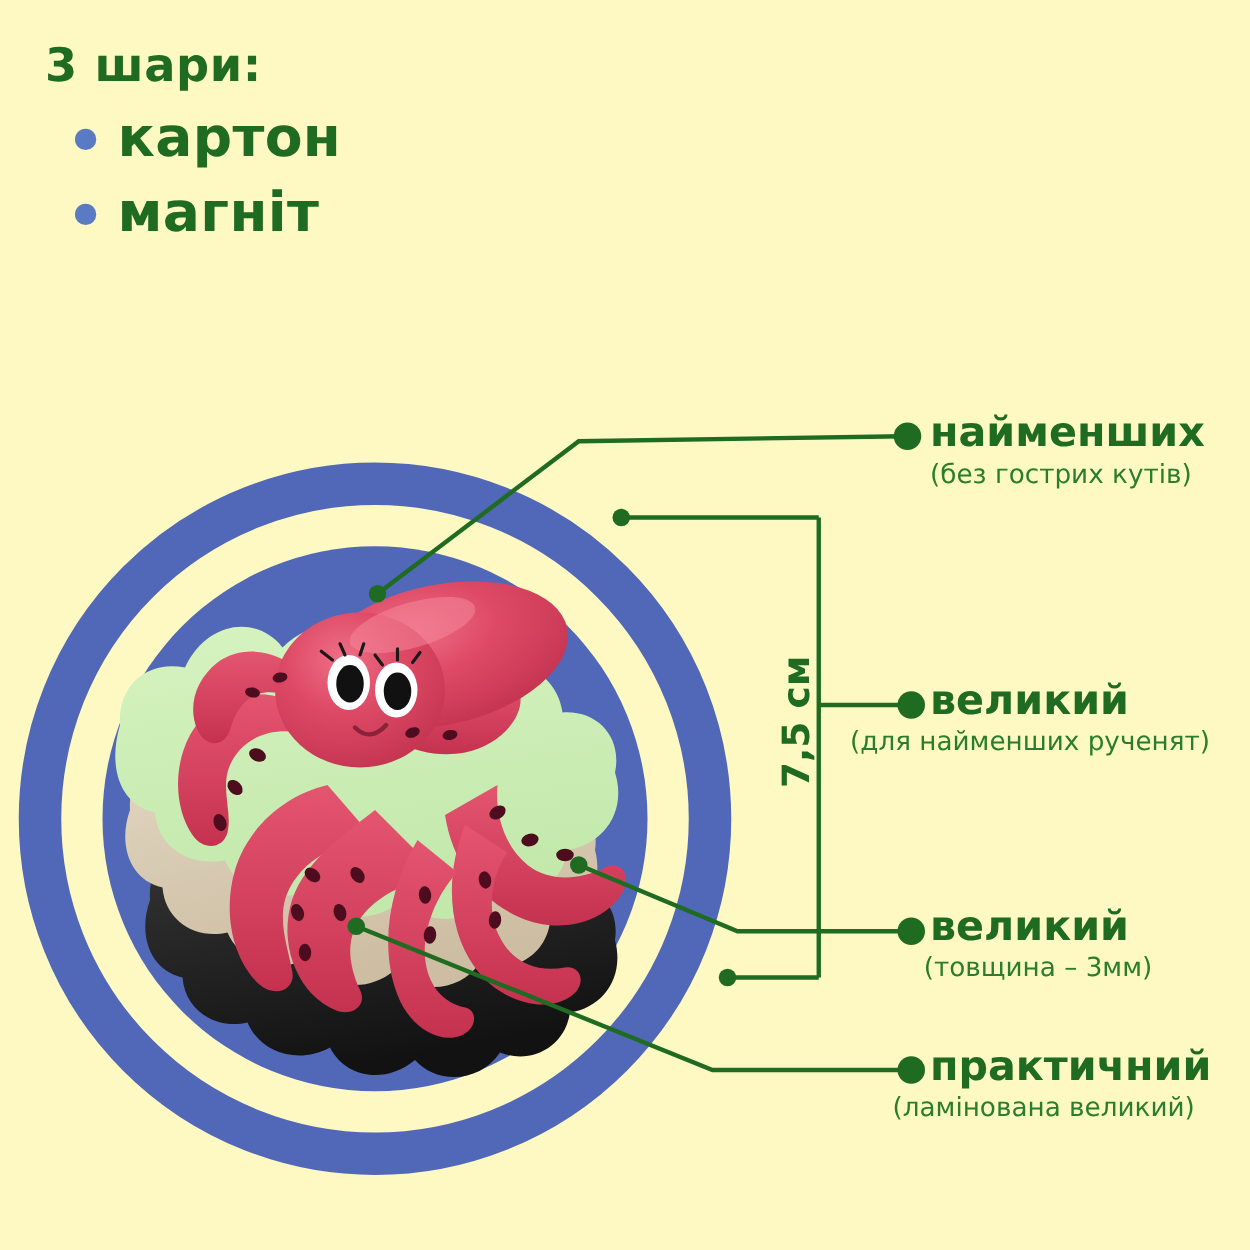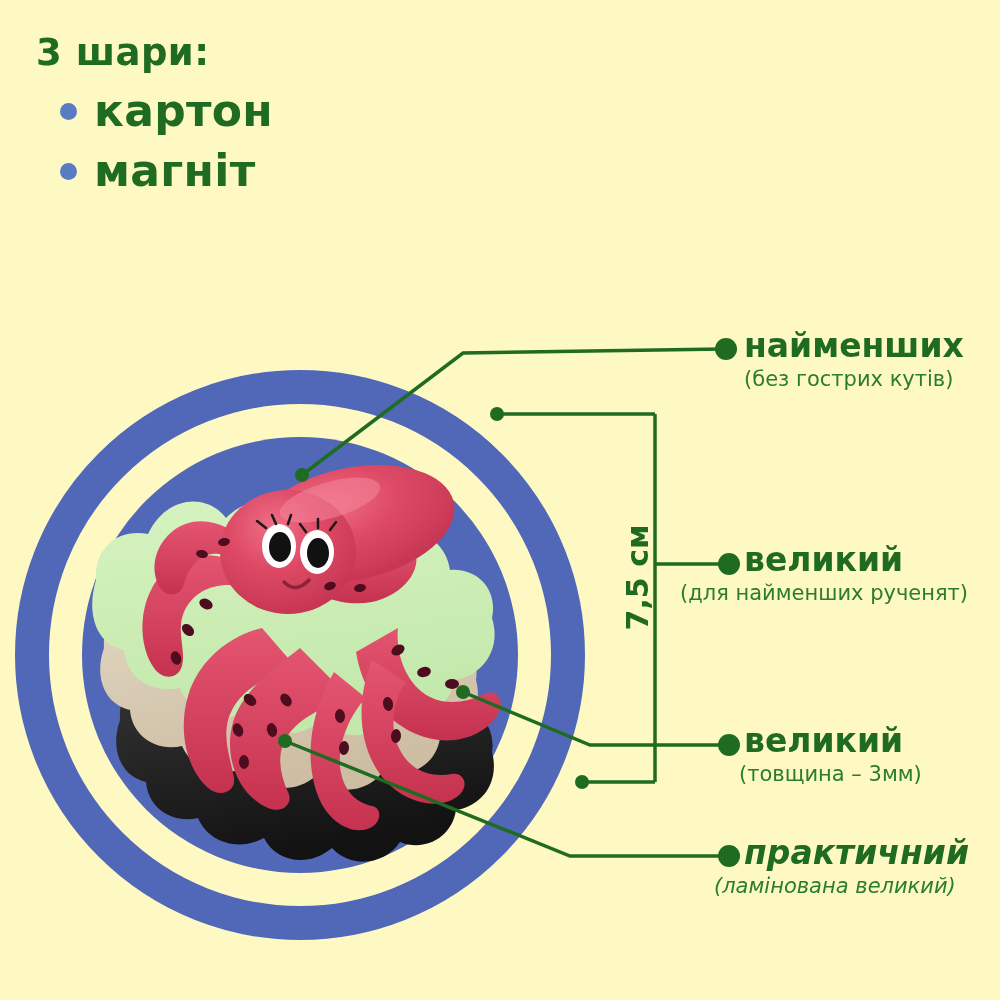--- a/index.html
+++ b/index.html
@@ -87,21 +87,21 @@
     color: #2a7d2c;
     line-height: 1.05;
     white-space: nowrap;
     margin: 6px 0 0 0;
   }
   #callout-safe      { left: 744px; top: 329px; }
   #callout-big       { left: 744px; top: 543px; }
   #callout-big .callout-sub { margin-left: -64px; }
   #callout-handy     { left: 744px; top: 724px; }
   #callout-handy .callout-sub { margin-left: -5px; }
-  #callout-practical { left: 744px; top: 836px; font-style: italic; }
+  #callout-practical { left: 744px; top: 836px; }
   #callout-practical .callout-sub { margin-left: -30px; }
 
   
   #dimension-text {
     position: absolute;
     z-index: 6;
     left: 585px;
     top: 560px;
     font-family: "DejaVu Sans", sans-serif;
     font-size: 30px;

